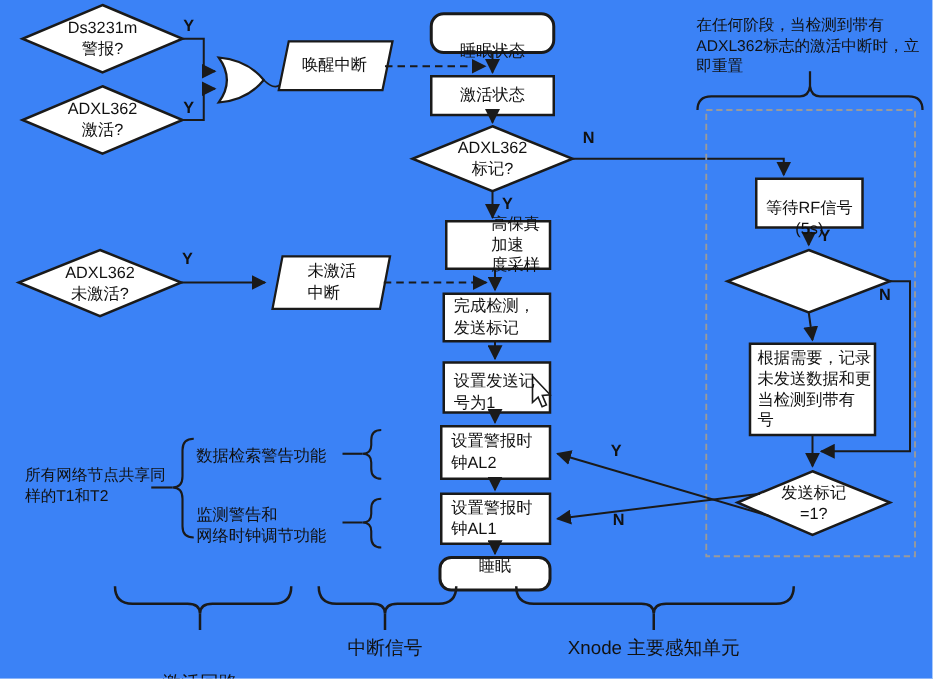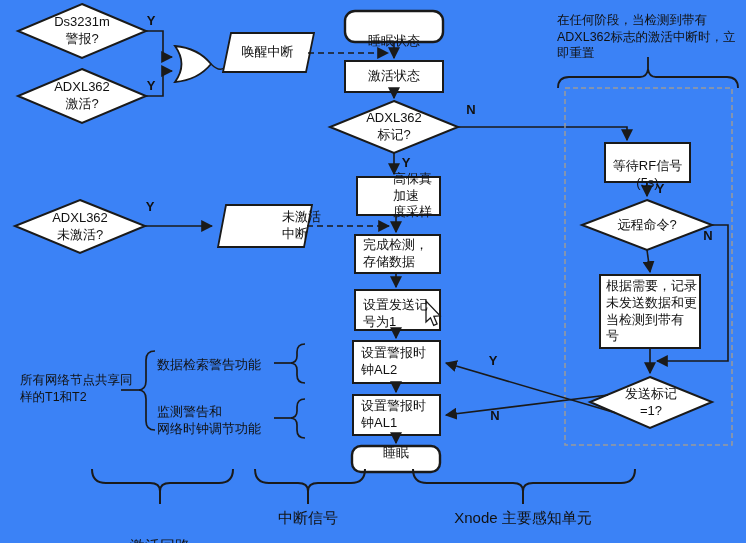--- a/index.html
+++ b/index.html
@@ -109,35 +109,34 @@
   <div class="txt node" style="left:18px;top:69px;width:128px;height:54px;">ADXL362
 激活?</div>
   <div class="txt node" style="left:225px;top:33px;width:85px;height:39px;">唤醒中断</div>
   <div class="txt node" style="left:345px;top:26px;width:98px;height:31px;">睡眠状态</div>
   <div class="txt node" style="left:345px;top:61px;width:98px;height:31px;">激活状态</div>
   <div class="txt node" style="left:330px;top:102px;width:128px;height:50px;">ADXL362
 标记?</div>
   <div class="txt nodeL" style="left:357px;top:177px;width:83px;height:38px;padding-left:36px;">高保真加速
 度采样</div>
   <div class="txt nodeL" style="left:355px;top:235px;width:85px;height:38px;">完成检测，
-存储数据</div>
+发送标记</div>
   <div class="txt nodeL" style="left:355px;top:290px;width:85px;height:48px;">设置发送记
 号为1</div>
   <div class="txt nodeL" style="left:353px;top:341px;width:87px;height:42px;">设置警报时
 钟AL2</div>
   <div class="txt nodeL" style="left:353px;top:395px;width:87px;height:40px;">设置警报时
 钟AL1</div>
   <div class="txt node" style="left:352px;top:446px;width:88px;height:15px;">睡眠</div>
   <div class="txt node" style="left:15px;top:200px;width:130px;height:53px;">ADXL362
 未激活?</div>
-  <div class="txt nodeL" style="left:222px;top:205px;width:82px;height:42px;padding-left:24px;margin-left:36px;">未激活
+  <div class="txt nodeL" style="left:222px;top:205px;width:82px;height:42px;padding-left:24px;">未激活
 中断</div>
   <div class="txt node" style="left:605px;top:155px;width:85px;height:39px;">等待RF信号
 (5s)</div>
-  <div class="txt node" style="left:582px;top:200px;width:130px;height:50px;">远程命令?</div>
   <div class="txt nodeL" style="left:600px;top:275px;width:100px;height:73px;padding-left:6px;">根据需要，记录
 未发送数据和更
 当检测到带有
 号</div>
   <div class="txt node" style="left:590px;top:377px;width:122px;height:51px;">发送标记
 =1?</div>
 
   <div class="txt note" style="left:557px;top:12px;width:186px;">在任何阶段，当检测到带有
 ADXL362标志的激活中断时，立
 即重置</div>

